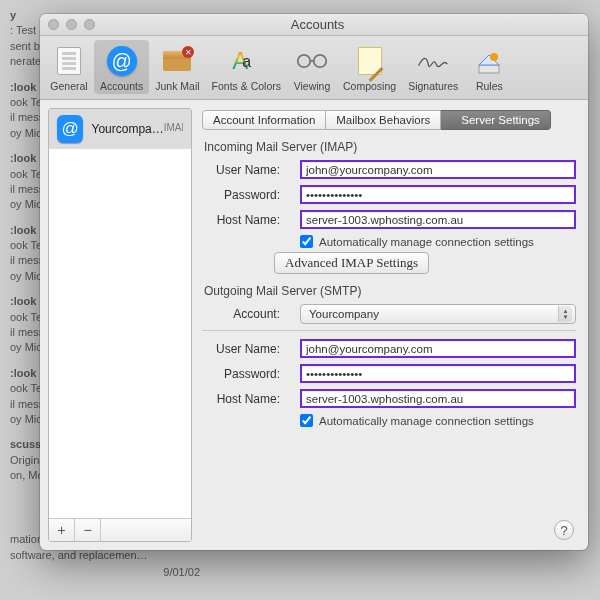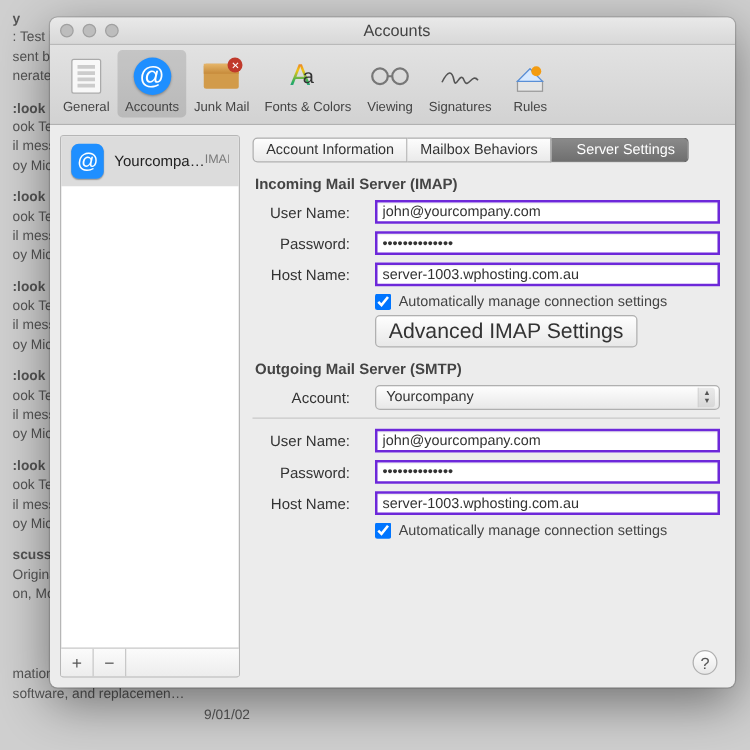--- a/index.html
+++ b/index.html
@@ -146,21 +146,21 @@
   .segtabs .seg:not(:first-child){border-left:none;}
   .segtabs .seg.active{
     background:linear-gradient(#8a8a8a,#6f6f6f);
     color:#fff;
     border-color:#666;
     padding-left:20px;
   }
 
   .section-title {
     font-size:12px;
-    font-weight:700;
+    font-weight:400;
     color:#444;
     margin:4px 0 6px 2px;
   }
 
   .form-row {
     display:flex; align-items:center;
     margin-bottom:6px;
   }
   .form-row .lbl {
     width:98px;
@@ -185,28 +185,29 @@
     display:flex; align-items:center;
     margin:4px 0 4px 98px;
     font-size:11.5px;
     color:#444;
     gap:6px;
   }
   .chk-row input { width:13px;height:13px; }
 
   .mini-btn {
     display:inline-block;
-    margin-left:98px;
+    margin-left:72px;
     padding:2px 10px;
-    font-size:17px;
+    font-size:13px;
     background:linear-gradient(#fefefe,#e8e8e8);
     border:1px solid #b0b0b0;
     border-radius:4px;
     color:#333;
     cursor:default;
+    font-family:Liberation Serif, serif;
   }
 
   .popup-select {
     flex:1;
     height:20px;
     display:flex; align-items:center; justify-content:space-between;
     background:linear-gradient(#fefefe,#e8e8e8);
     border:1px solid #b0b0b0;
     border-radius:4px;
     padding:0 3px 0 8px;
@@ -298,20 +299,26 @@
       <div class="tbicon ic-view">
         <svg viewBox="0 0 36 18">
             <circle cx="9" cy="9" r="7" fill="none" stroke="#777" stroke-width="2"></circle>
             <circle cx="27" cy="9" r="7" fill="none" stroke="#777" stroke-width="2"></circle>
             <line x1="16" y1="9" x2="20" y2="9" stroke="#777" stroke-width="2"></line>
           </svg>
       </div>
       <div class="lbl">Viewing</div>
     </div>
     <div class="tbitem">
+      <div class="tbicon">
+          <div class="ic-compose"></div>
+        </div>
+      <div class="lbl">Composing</div>
+    </div>
+    <div class="tbitem">
       <div class="tbicon ic-sig">
         <svg viewBox="0 0 40 20">
             <path d="M2 16 C 8 4, 12 4, 14 14 S 20 4, 24 14 S 32 6, 38 14" fill="none" stroke="#555" stroke-width="1.6"></path>
           </svg>
       </div>
       <div class="lbl">Signatures</div>
     </div>
     <div class="tbitem">
       <div class="tbicon ic-rules">
         <svg viewBox="0 0 26 28">

